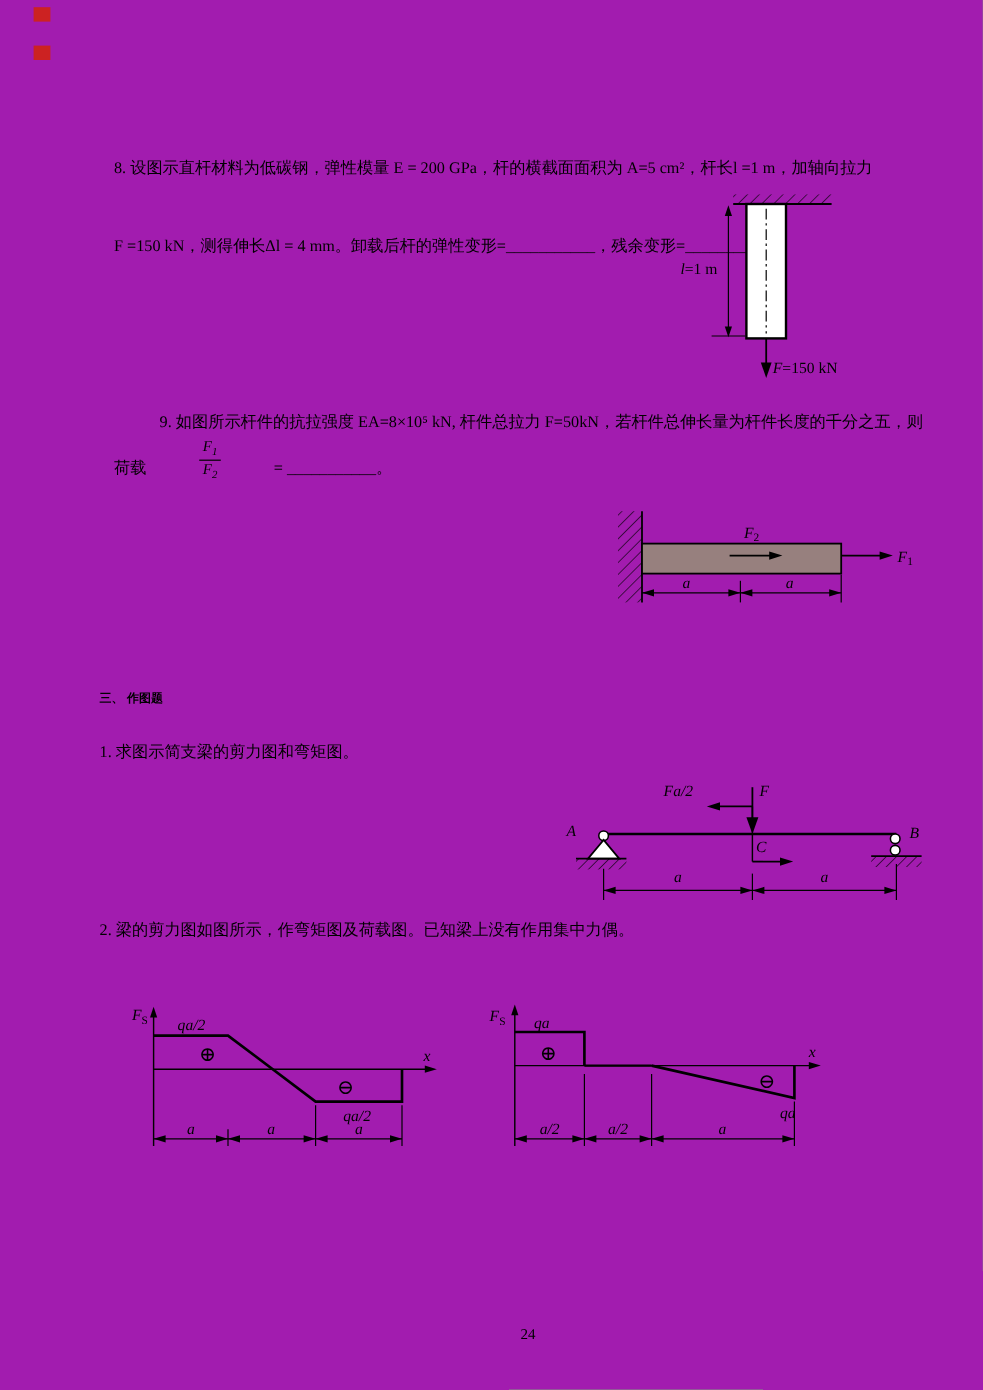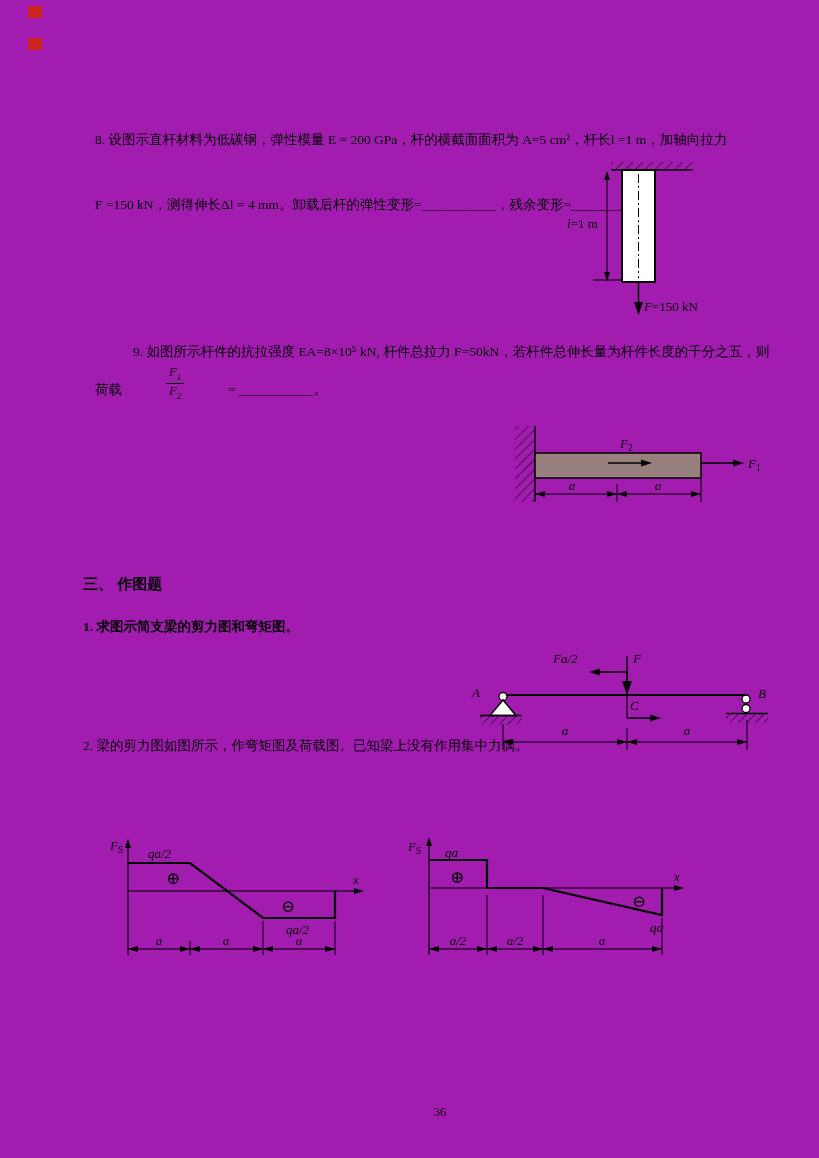--- a/index.html
+++ b/index.html
@@ -7,21 +7,21 @@
         font-family:"Liberation Serif","DejaVu Serif",serif;color:#000;overflow:hidden;}
   .abs{position:absolute;}
   .t{font-size:13.5px;line-height:21.5px;}
   .red-mark{position:absolute;left:28px;width:14px;height:12px;background:#cc2222;}
   .m1{top:6px;} .m2{top:38px;}
   .frac{display:inline-block;text-align:center;vertical-align:middle;font-style:italic;
         font-size:12.5px;line-height:1.05;margin:0 4px;}
   .frac .num{display:block;border-bottom:1.2px solid #000;padding:0 3px 1px;}
   .frac .den{display:block;padding-top:1px;}
   .frac sub,.t sub{font-size:9px;}
-  .heading{font-size:15px;font-weight:bold;font-family:"Liberation Sans","DejaVu Sans",sans-serif;}
+  .heading{font-size:10px;font-weight:bold;font-family:"Liberation Sans","DejaVu Sans",sans-serif;}
   svg{position:absolute;overflow:visible;}
   svg text{font-family:"Liberation Serif","DejaVu Serif",serif;font-size:13px;fill:#000;}
   .it{font-style:italic;}
   .sub{font-size:9.5px;}
   .pgnum{font-size:12.5px;}
   .blankline{white-space:pre-wrap;}
 </style>
 </head>
 <body>
 
@@ -99,21 +99,21 @@
     </g>
     <text class="it" x="64" y="74" text-anchor="middle">a</text>
     <text class="it" x="150" y="74" text-anchor="middle">a</text>
   </svg>
 
   <div class="abs t blankline" style="left:83px;top:514px;width:705px;">
   </div>
 
   <div class="abs heading" style="left:83px;top:575px;">三、 作图题</div>
 
-  <div class="abs t" style="left:83px;top:616px;width:500px;font-weight:bold;">1.  求图示简支梁的剪力图和弯矩图。</div>
+  <div class="abs t" style="left:83px;top:616px;width:500px;">1.  求图示简支梁的剪力图和弯矩图。</div>
 
   <svg style="left:458px;top:646px;" width="335" height="122" viewBox="0 0 335 122">
     <defs>
       <pattern id="hb" width="6" height="6" patternUnits="userSpaceOnUse" patternTransform="rotate(45)">
         <line x1="0" y1="0" x2="0" y2="6" stroke="#000" stroke-width="1"></line>
       </pattern>
     </defs>
     <line x1="42" y1="49" x2="289" y2="49" stroke="#000" stroke-width="2"></line>
     <text class="it" x="14" y="51">A</text>
     <text class="it" x="300" y="52">B</text>
@@ -151,21 +151,21 @@
       <line x1="45" y1="96" x2="289" y2="96" stroke="#000" stroke-width="1"></line>
       <polygon points="45,96 55,93 55,99"></polygon>
       <polygon points="169,96 159,93 159,99"></polygon>
       <polygon points="169,96 179,93 179,99"></polygon>
       <polygon points="289,96 279,93 279,99"></polygon>
     </g>
     <text class="it" x="107" y="89" text-anchor="middle">a</text>
     <text class="it" x="229" y="89" text-anchor="middle">a</text>
   </svg>
 
-  <div class="abs t" style="left:83px;top:735px;width:620px;">2.   梁的剪力图如图所示，作弯矩图及荷载图。已知梁上没有作用集中力偶。</div>
+  <div class="abs t" style="left:83px;top:764px;width:620px;">2.   梁的剪力图如图所示，作弯矩图及荷载图。已知梁上没有作用集中力偶。</div>
 
   <svg style="left:108px;top:833px;" width="265" height="135" viewBox="0 0 265 135">
     <g>
       <line x1="20" y1="12" x2="20" y2="122" stroke="#000" stroke-width="1.2"></line>
       <polygon points="20,6 17,15 23,15"></polygon>
       <line x1="20" y1="58" x2="249" y2="58" stroke="#000" stroke-width="1.2"></line>
       <polygon points="256,58 246,55 246,61"></polygon>
     </g>
     <text x="2" y="17"><tspan class="it">F</tspan><tspan class="sub" dy="3">S</tspan></text>
     <text class="it" x="245" y="51">x</text>
@@ -219,15 +219,15 @@
       <polygon points="94,116 104,113 104,119"></polygon>
       <polygon points="150,116 140,113 140,119"></polygon>
       <polygon points="150,116 160,113 160,119"></polygon>
       <polygon points="269,116 259,113 259,119"></polygon>
     </g>
     <text class="it" x="65" y="112" text-anchor="middle">a/2</text>
     <text class="it" x="122" y="112" text-anchor="middle">a/2</text>
     <text class="it" x="209" y="112" text-anchor="middle">a</text>
   </svg>
 
-  <div class="abs pgnum" style="left:400px;top:1105px;width:80px;text-align:center;">36</div>
+  <div class="abs pgnum" style="left:400px;top:1105px;width:80px;text-align:center;">24</div>
 
 </div>
 
 </body></html>

